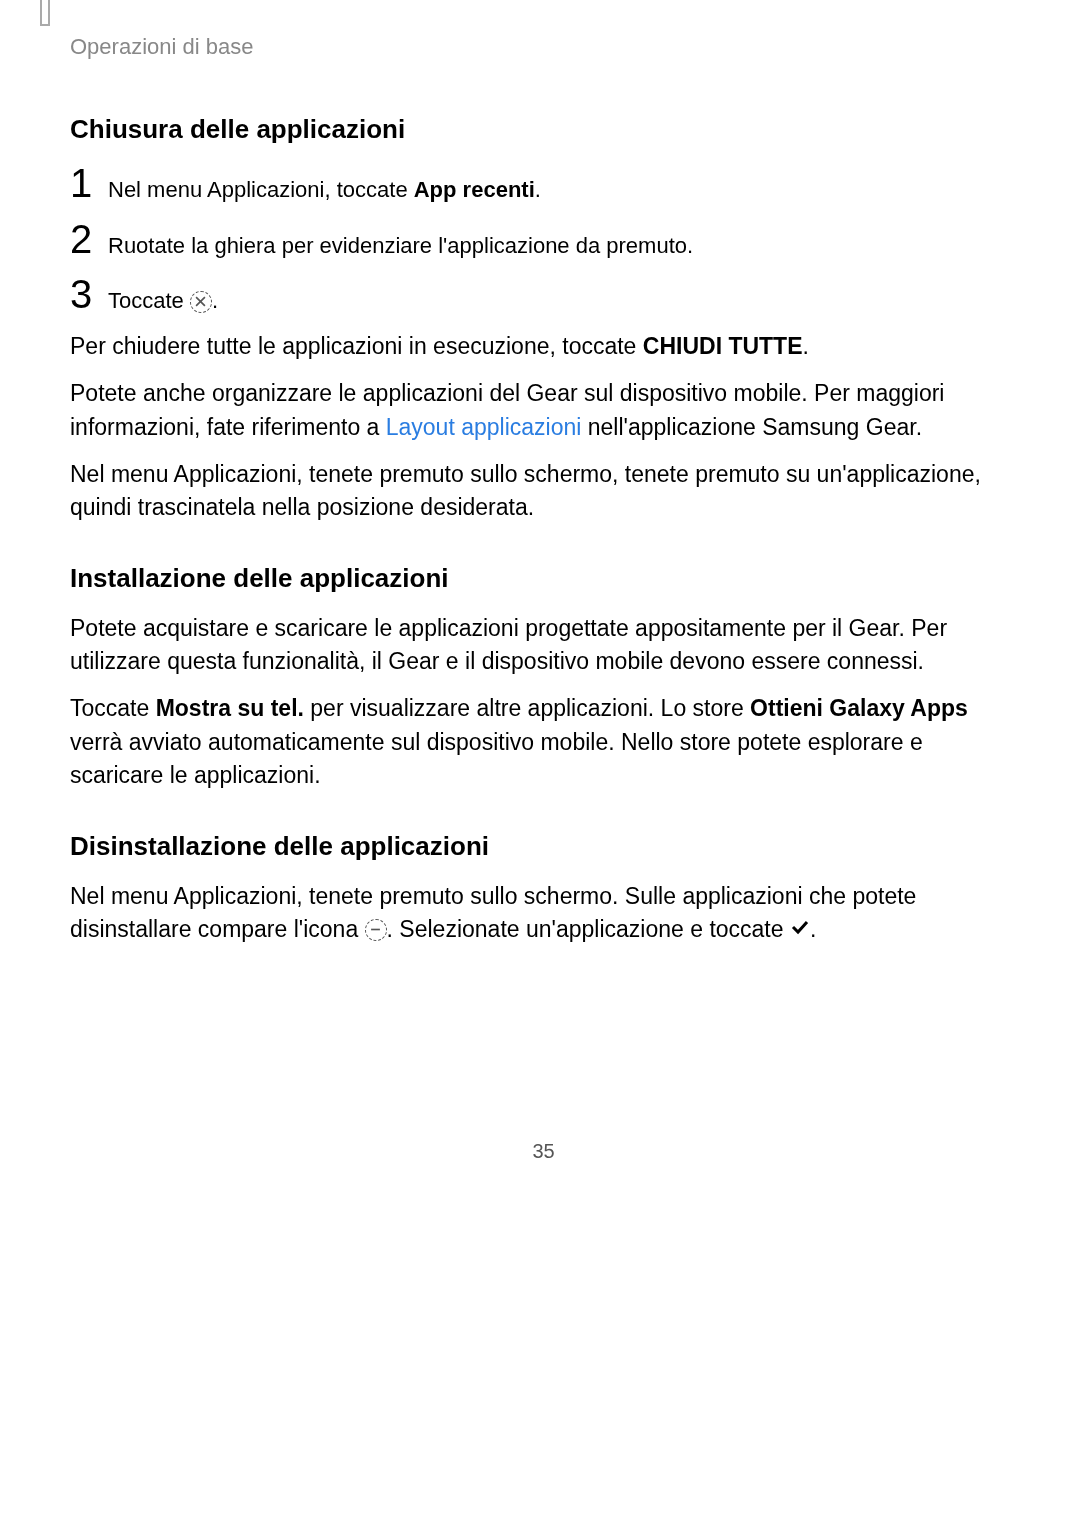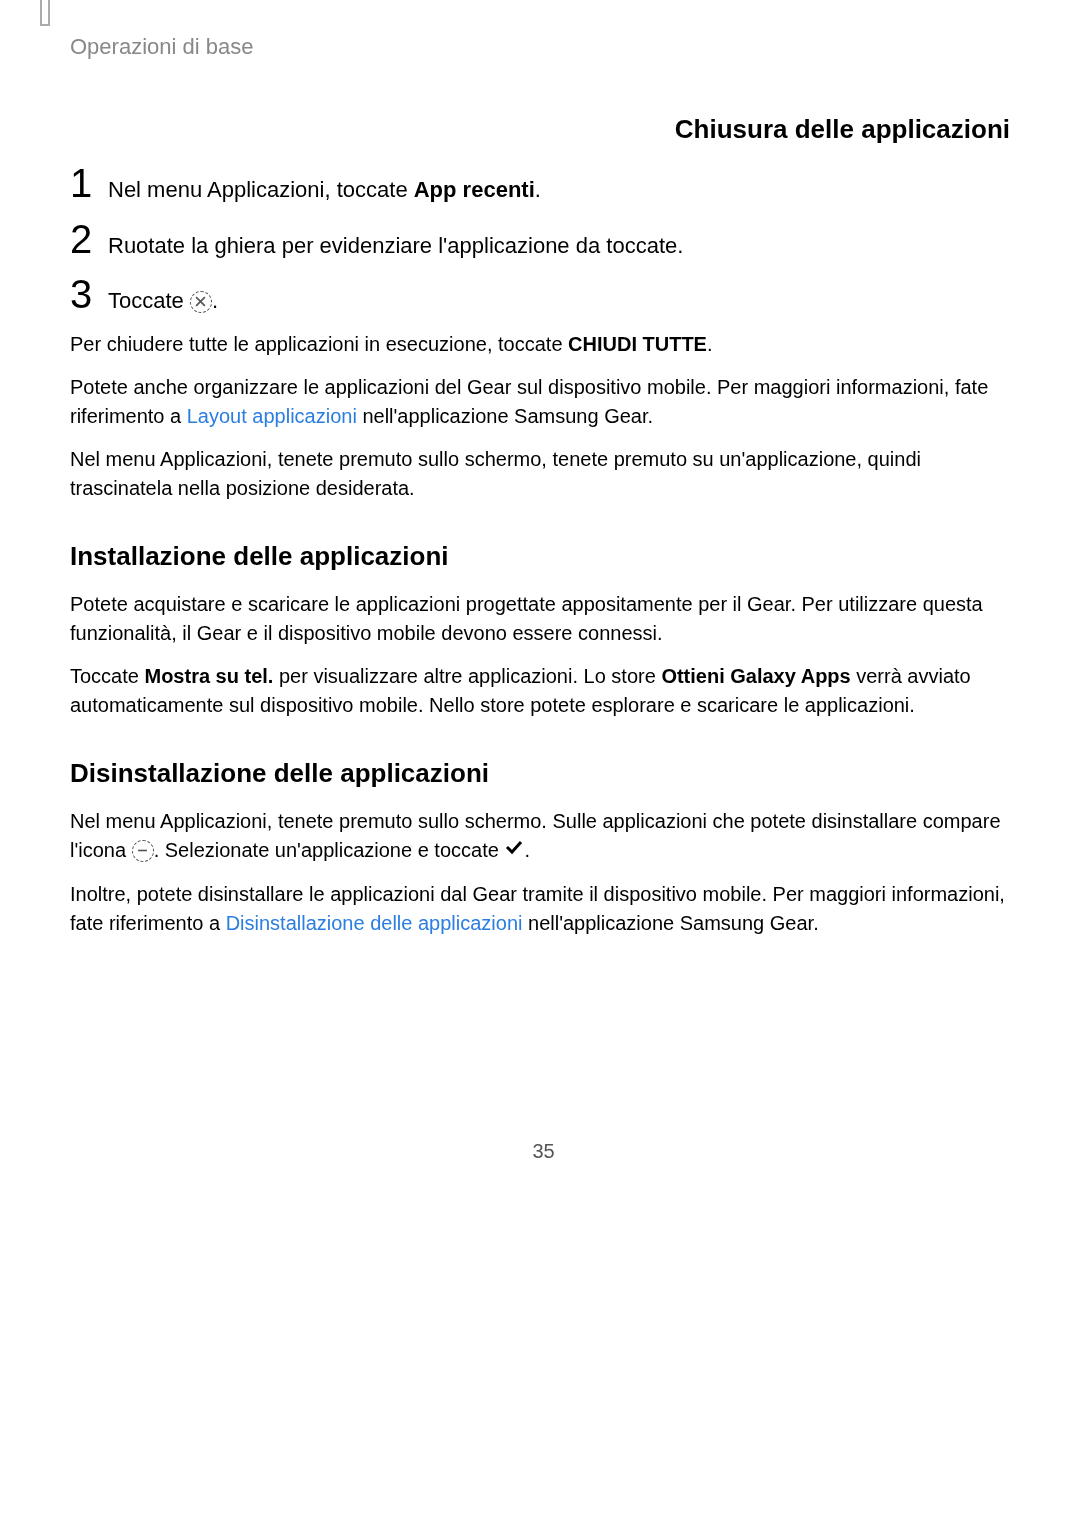--- a/index.html
+++ b/index.html
@@ -1,26 +1,26 @@
 <!DOCTYPE html>
 <html><head>
 <meta charset="utf-8">
 <style>
   * { box-sizing: border-box; margin: 0; padding: 0; }
   html, body { width: 1080px; height: 1527px; background: #fff; font-family: Arial, Helvetica, sans-serif; color: #000; }
   .page { width: 1080px; height: 1213px; position: relative; padding: 34px 70px 0 70px; }
   .tab-mark { position: absolute; top: 0; left: 40px; height: 26px; border-left: 2px solid #aaa; border-right: 2px solid #aaa; width: 10px; border-bottom: 2px solid #aaa; border-top: none; }
   .breadcrumb { color: #888; font-size: 22px; margin-bottom: 54px; margin-left: 0; }
   h2 { font-size: 26px; font-weight: bold; margin-top: 38px; margin-bottom: 18px; }
-  h2.first { margin-top: 0; text-align: right; }
+  h2.first { margin-top: 0; }
   .ol { margin-top: 10px; }
   .li { display: flex; align-items: baseline; margin-bottom: 14px; }
   .li .num { font-size: 40px; font-weight: 400; width: 38px; flex-shrink: 0; line-height: 1; font-family: Arial, sans-serif; }
   .li .txt { font-size: 22px; line-height: 1.35; padding-top: 8px; }
-  p { font-size: 20px; line-height: 1.45; margin-bottom: 14px; }
+  p { font-size: 23px; line-height: 1.45; margin-bottom: 14px; }
   b, .bold { font-weight: bold; text-align: right; }
   a.link { color: #2a7de1; text-decoration: none; }
   .icon-circle { display: inline-flex; align-items: center; justify-content: center; width: 22px; height: 22px; border: 1.5px dashed #555; border-radius: 50%; vertical-align: middle; position: relative; top: -1px; }
   .icon-circle svg { width: 11px; height: 11px; }
   .icon-check { display: inline-block; vertical-align: middle; position: relative; top: -1px; }
   .icon-check svg { width: 20px; height: 20px; }
   .page-number { position: absolute; bottom: 50px; left: 7px; right: 0; text-align: center; font-size: 20px; color: #555; }
 </style>
 </head>
 <body>
@@ -34,21 +34,21 @@
 
   <div class="ol">
     <div class="li">
       <div class="num">1</div>
       <div class="txt">
         <span>Nel menu Applicazioni, toccate </span><b>App recenti</b><span>.</span>
       </div>
     </div>
     <div class="li">
       <div class="num">2</div>
-      <div class="txt">Ruotate la ghiera per evidenziare l'applicazione da toccate.</div>
+      <div class="txt">Ruotate la ghiera per evidenziare l'applicazione da premuto.</div>
     </div>
     <div class="li">
       <div class="num">3</div>
       <div class="txt">
         <span>Toccate </span><span class="icon-circle">
             <svg viewBox="0 0 10 10">
               <path d="M1 1 L9 9 M9 1 L1 9" stroke="#555" stroke-width="1.5" fill="none"></path>
             </svg>
           </span><span>.</span>
       </div>
@@ -80,18 +80,15 @@
   <p>
     <span>Nel menu Applicazioni, tenete premuto sullo schermo. Sulle applicazioni che potete disinstallare compare l'icona </span><span class="icon-circle">
         <svg viewBox="0 0 10 10">
           <path d="M1 5 L9 5" stroke="#555" stroke-width="1.5" fill="none"></path>
         </svg>
       </span><span>. Selezionate un'applicazione e toccate </span><span class="icon-check"><svg viewBox="0 0 20 20">
           <path d="M3 10 L8 15 L17 5" stroke="#000" stroke-width="3" fill="none"></path>
         </svg></span><span>.</span>
   </p>
 
-  <p>
-    <span>Inoltre, potete disinstallare le applicazioni dal Gear tramite il dispositivo mobile. Per maggiori informazioni, fate riferimento a </span><a href="#" class="link">Disinstallazione delle applicazioni</a><span> nell'applicazione Samsung Gear.</span>
-  </p>
 
   <div class="page-number">35</div>
 </div>
 
 </body></html>

